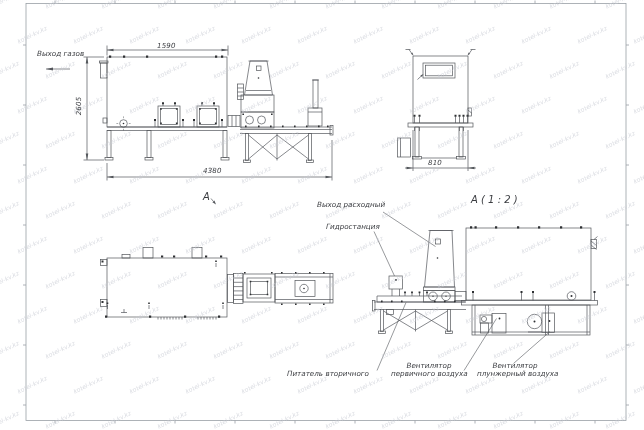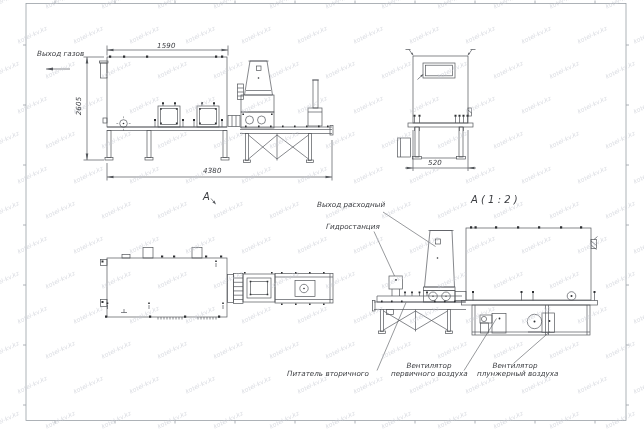--- a/index.html
+++ b/index.html
@@ -463,21 +463,21 @@
       <span class="wm" style="left: 492px; top: 416px;">kotel-kv.kz</span>
       <span class="wm" style="left: 548px; top: 416px;">kotel-kv.kz</span>
       <span class="wm" style="left: 604px; top: 416px;">kotel-kv.kz</span>
     </div>
 
   <div class="lbl ann" style="left:37px;  top:49px;">Выход газов</div>
   <div class="lbl dim" style="left:157px; top:41.5px;">1590</div>
   <div class="lbl dim" id="dim-2605" style="left:66px; top:102px;">2605</div>
   <div class="lbl dim" style="left:203px; top:166.5px;">4380</div>
   <div class="lbl view-title" style="left:203px; top:191px;">А</div>
-  <div class="lbl dim" style="left:428px; top:159px;">520</div>
+  <div class="lbl dim" style="left:428px; top:159px;">810</div>
   <div class="lbl view-title" style="left:471px; top:194px;">А ( 1 : 2 )</div>
   <div class="lbl ann" style="left:317px; top:200px;">Выход расходный</div>
   <div class="lbl ann" style="left:326px; top:222px;">Гидростанция</div>
   <div class="lbl ann" style="left:287px; top:368.5px;">Питатель вторичного</div>
   <div class="lbl ann two-line" style="left:391px; top:361.5px; width:76px;">
     <span>Вентилятор</span><br>
     <span>первичного воздуха</span>
   </div>
   <div class="lbl ann two-line" style="left:477px; top:361.5px; width:76px;">
     <span>Вентилятор</span><br>

